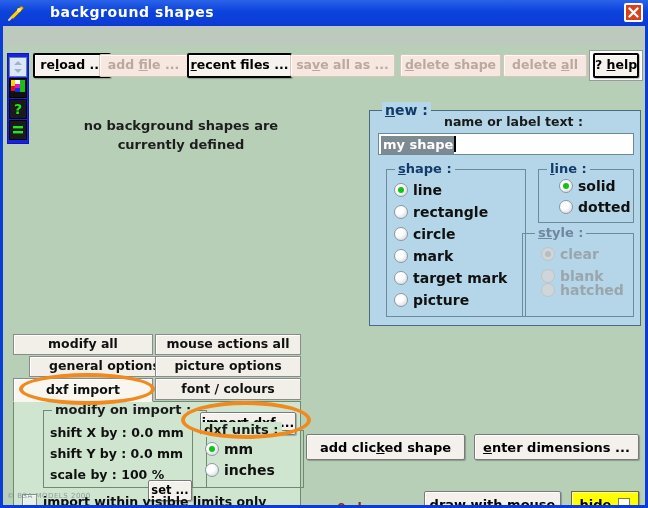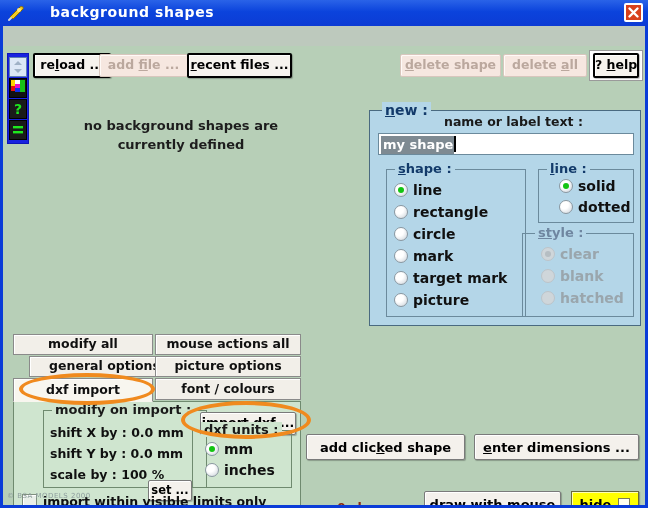--- a/index.html
+++ b/index.html
@@ -305,21 +305,21 @@
   .dxf-line {
     position: absolute;
     font-size: 12.5px;
     font-weight: bold;
     color: #101010;
     white-space: nowrap;
   }
   #units-group {
     position: absolute;
     left: 178px; top: 28px;
-    width: 100px; height: 58px;
+    width: 112px; height: 58px;
     border: 1px solid #6f8a6f;
     box-sizing: border-box;
   }
   #units-group > .grouplabel { background: #cfe5cf; color: #1a1a1a; }
   #chk-row {
     position: absolute;
     left: 8px; top: 92px;
     display: flex; align-items: center;
     cursor: pointer;
   }
@@ -456,20 +456,25 @@
     <div class="btn disabled" style="left:96px; top:28px; width:89px; height:23px;">
       <span class="btn-inner">
           <span>add  <span class="u">f</span>ile ...</span>
         </span>
     </div>
     <div class="btn focused" style="left:184px; top:27px; width:105px; height:25px;">
       <span class="btn-inner">
           <span><span class="u">r</span>ecent  files ...</span>
         </span>
     </div>
+    <div class="btn disabled" style="left:287px; top:28px; width:105px; height:23px;">
+      <span class="btn-inner">
+          <span>sa<span class="u">v</span>e  all  as ...</span>
+        </span>
+    </div>
     <div class="btn disabled" style="left:397px; top:28px; width:101px; height:23px;">
       <span class="btn-inner">
           <span><span class="u">d</span>elete  shape</span>
         </span>
     </div>
     <div class="btn disabled" style="left:500px; top:28px; width:84px; height:23px;">
       <span class="btn-inner">
           <span>delete  <span class="u">a</span>ll</span>
         </span>
     </div>
@@ -545,21 +550,21 @@
           <span class="u">st</span>yle :
         </div>
         <div class="radio-row" style="left:18px; top:12px; cursor:default;">
           <span class="radio dis on"></span>
           <span class="radio-label dis">clear</span>
         </div>
         <div class="radio-row" style="left:18px; top:34px; cursor:default;">
           <span class="radio dis"></span>
           <span class="radio-label dis">blank</span>
         </div>
-        <div class="radio-row" style="left:18px; top:56px; cursor:default;">
+        <div class="radio-row" style="left:18px; top:48px; cursor:default;">
           <span class="radio dis"></span>
           <span class="radio-label dis">hatched</span>
         </div>
       </div>
     </div>
 
     <div id="tabs-wrap">
       <div class="tab" style="left:0; top:0; width:140px; height:21px;">
         <span class="tab-in">
             <span>modify  all</span>

